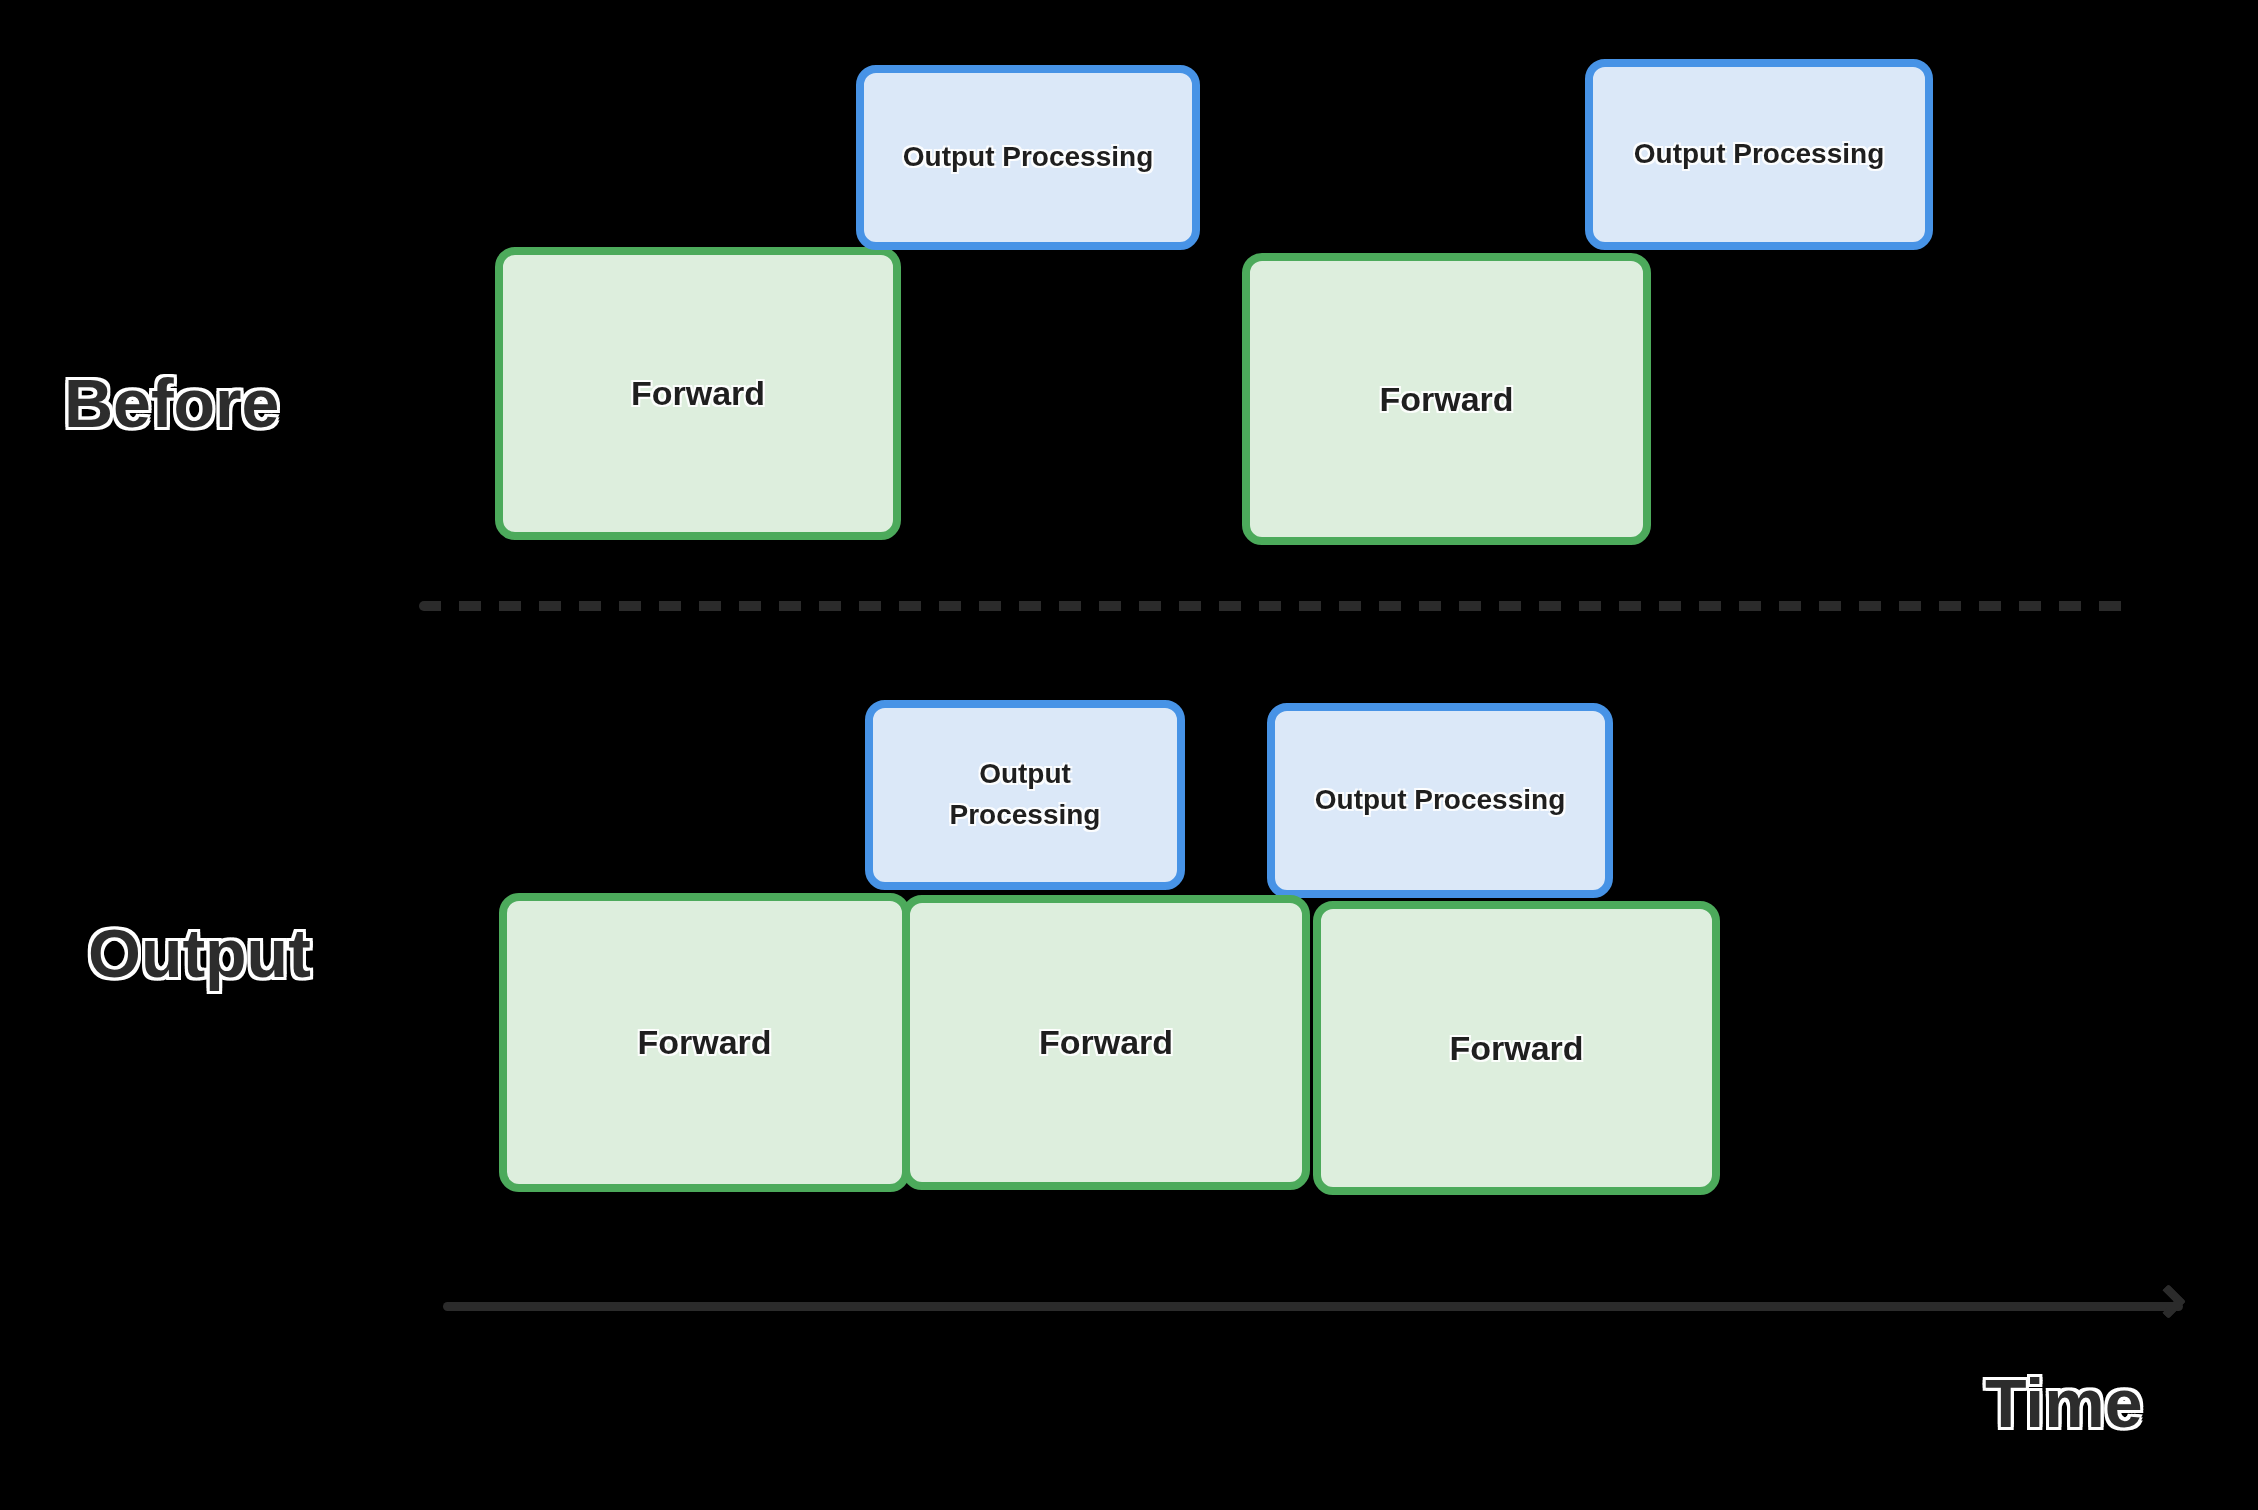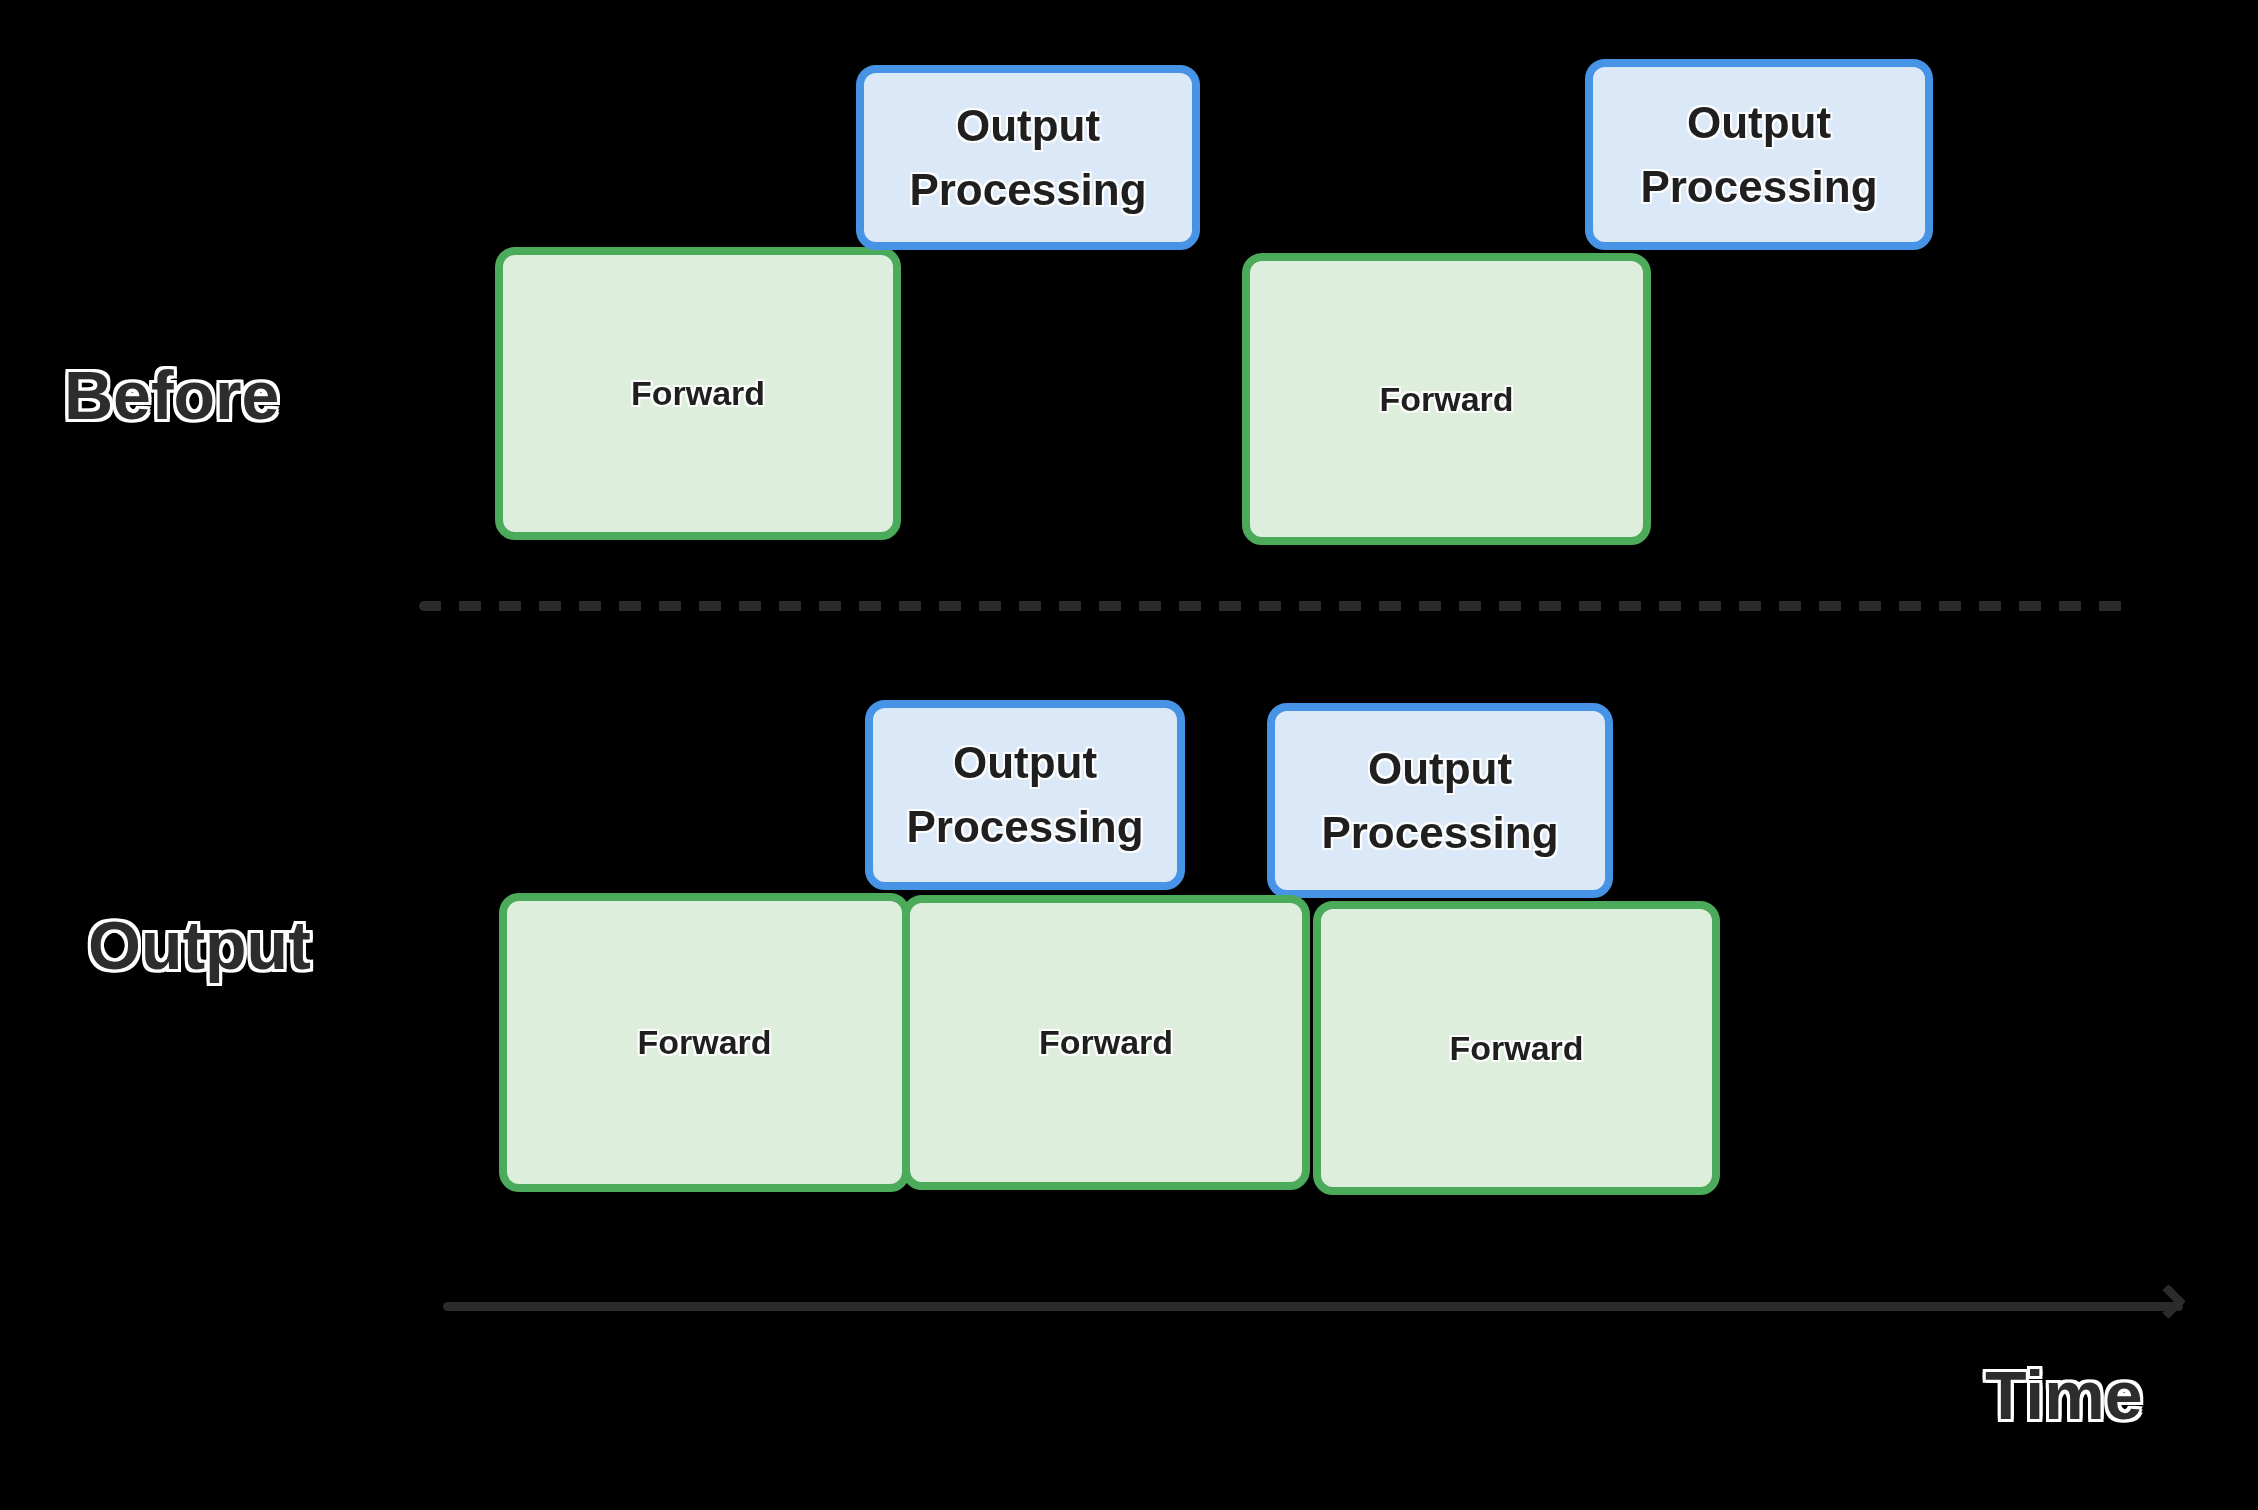--- a/index.html
+++ b/index.html
@@ -46,21 +46,21 @@
   }
   .forward {
     background: var(--forward_fill);
     border-color: var(--forward_border);
     font-size: 34px;
     margin-left: 44px;
   }
   .output {
     background: var(--output_fill);
     border-color: var(--output_border);
-    font-size: 44px;
+    font-size: 28px;
     line-height: 1.45;
     padding: 0 36px;
   }
   
   #b-fwd-1 { left: 451px;  top: 247px; width: 406px; height: 293px; }
   #b-op-1  { left: 856px;  top: 65px;  width: 344px; height: 185px; }
   #b-fwd-2 { left: 1198px; top: 253px; width: 409px; height: 292px; }
   #b-op-2  { left: 1585px; top: 59px;  width: 348px; height: 191px; }
   
   #a-op-1  { left: 865px;  top: 700px; width: 320px; height: 190px; }
@@ -77,20 +77,21 @@
     white-space: nowrap;
     text-shadow:
       -3px -3px 0 #ffffff,
        3px -3px 0 #ffffff,
       -3px  3px 0 #ffffff,
        3px  3px 0 #ffffff,
       -3px  0   0 #ffffff,
        3px  0   0 #ffffff,
        0   -3px 0 #ffffff,
        0    3px 0 #ffffff;
+    margin-top: 8px;
   }
   #label-before { left: 64px;  top: 356px; }
   #label-after  { left: 88px;  top: 906px; }
   #label-time   { left: 1985px; top: 1356px; }
   
   .divider {
     position: absolute;
     left: 419px;
     top: 601px;
     width: 1710px;

